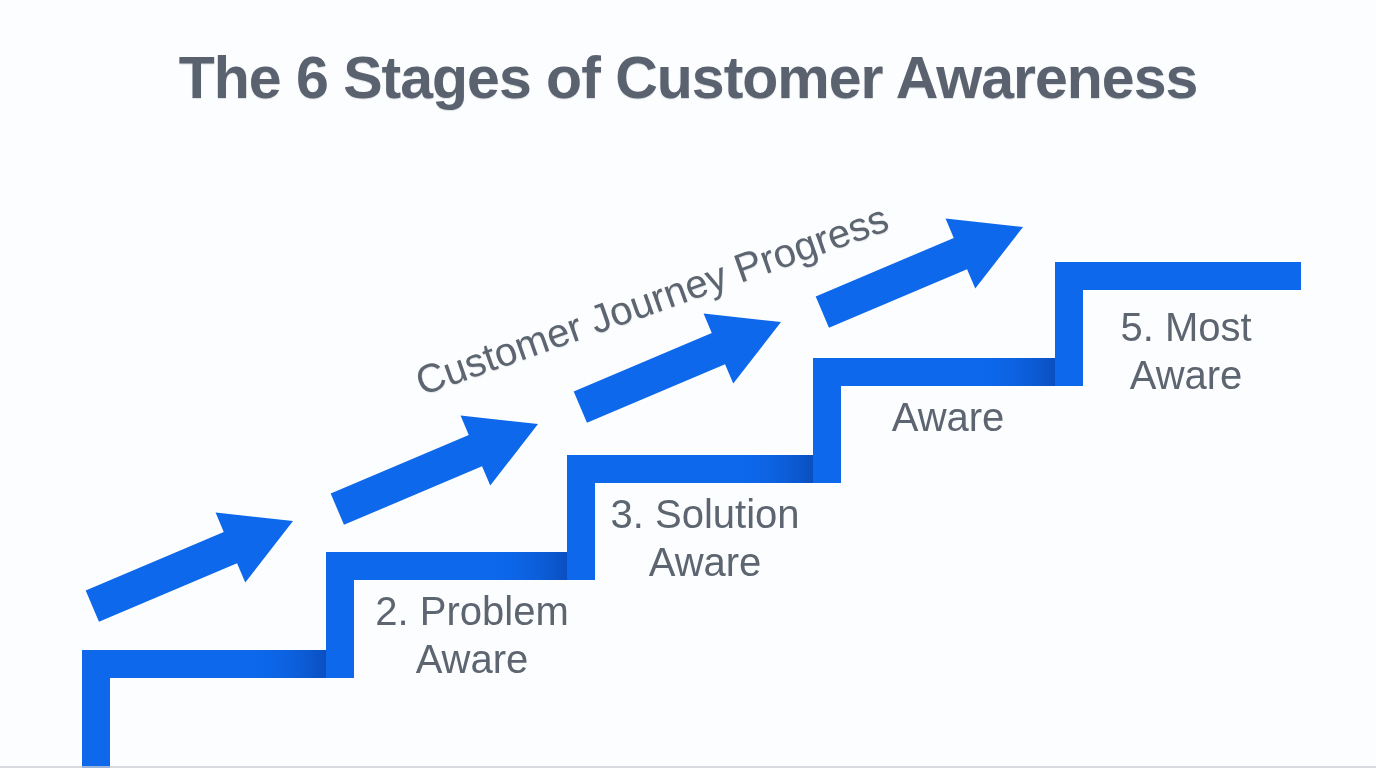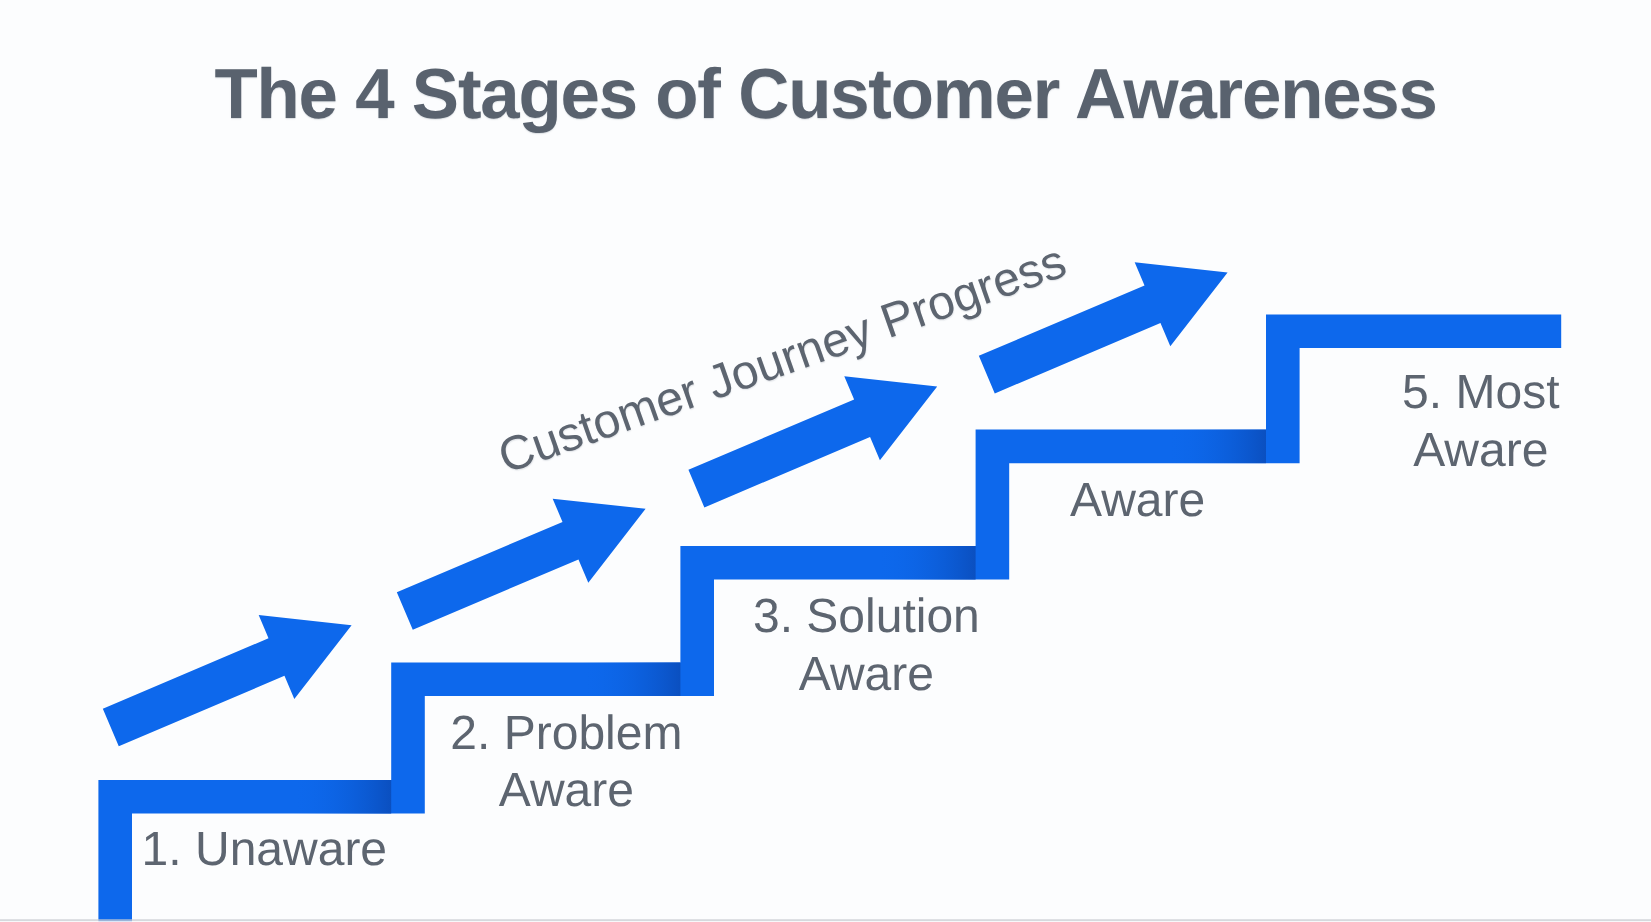--- a/index.html
+++ b/index.html
@@ -48,21 +48,21 @@
     position:absolute; left:0; bottom:0;
     width:100%; height:2px;
     background:#c9ccd2; opacity:0.75;
   }
 </style>
 </head>
 <body>
 
 <div class="stage-canvas">
 
-  <div class="title">The 4 Stages of Customer Awareness</div>
+  <div class="title">The 6 Stages of Customer Awareness</div>
 
   <svg class="diagram-svg" width="1376" height="768" viewBox="0 0 1376 768" aria-hidden="true">
     <defs>
       <linearGradient id="fadeDark" x1="0" y1="0" x2="1" y2="0">
         <stop class="stop-a" offset="0"></stop>
         <stop class="stop-b" offset="1"></stop>
       </linearGradient>
       <path id="arrowShape" d="M0 0 L-68 -38 L-68 -17 L-218 -17 L-218 17 L-68 17 L-68 38 Z"></path>
     </defs>
 
@@ -74,37 +74,34 @@
     <rect class="junction-shade" x="973" y="358" width="82" height="28"></rect>
 
     <use href="#arrowShape" class="arrow-shape" transform="translate(293,521) rotate(-23)"></use>
     <use href="#arrowShape" class="arrow-shape" transform="translate(538,424) rotate(-23)"></use>
     <use href="#arrowShape" class="arrow-shape" transform="translate(781,322) rotate(-23)"></use>
     <use href="#arrowShape" class="arrow-shape" transform="translate(1023,227) rotate(-23)"></use>
   </svg>
 
   <div class="journey-label">Customer Journey Progress</div>
 
-  <div class="stage-label" style="left:118px; top:684px;">
-    <div>1. Unaware</div>
-  </div>
 
   <div class="stage-label centered" style="left:472px; top:587px;">
     <div>2. Problem</div>
     <div>Aware</div>
   </div>
 
-  <div class="stage-label centered" style="left:705px; top:490px;margin-left:17px;">
+  <div class="stage-label centered" style="left:705px; top:490px;">
     <div>3. Solution</div>
     <div>Aware</div>
   </div>
 
   <div class="stage-label centered" style="left:948px; top:393px;">
     <div>Aware</div>
   </div>
 
-  <div class="stage-label centered" style="left:1186px; top:303px;margin-left:48px;">
+  <div class="stage-label centered" style="left:1186px; top:303px;">
     <div>5. Most</div>
     <div>Aware</div>
   </div>
 
   <div class="bottom-edge-line"></div>
 </div>
 
 </body></html>

